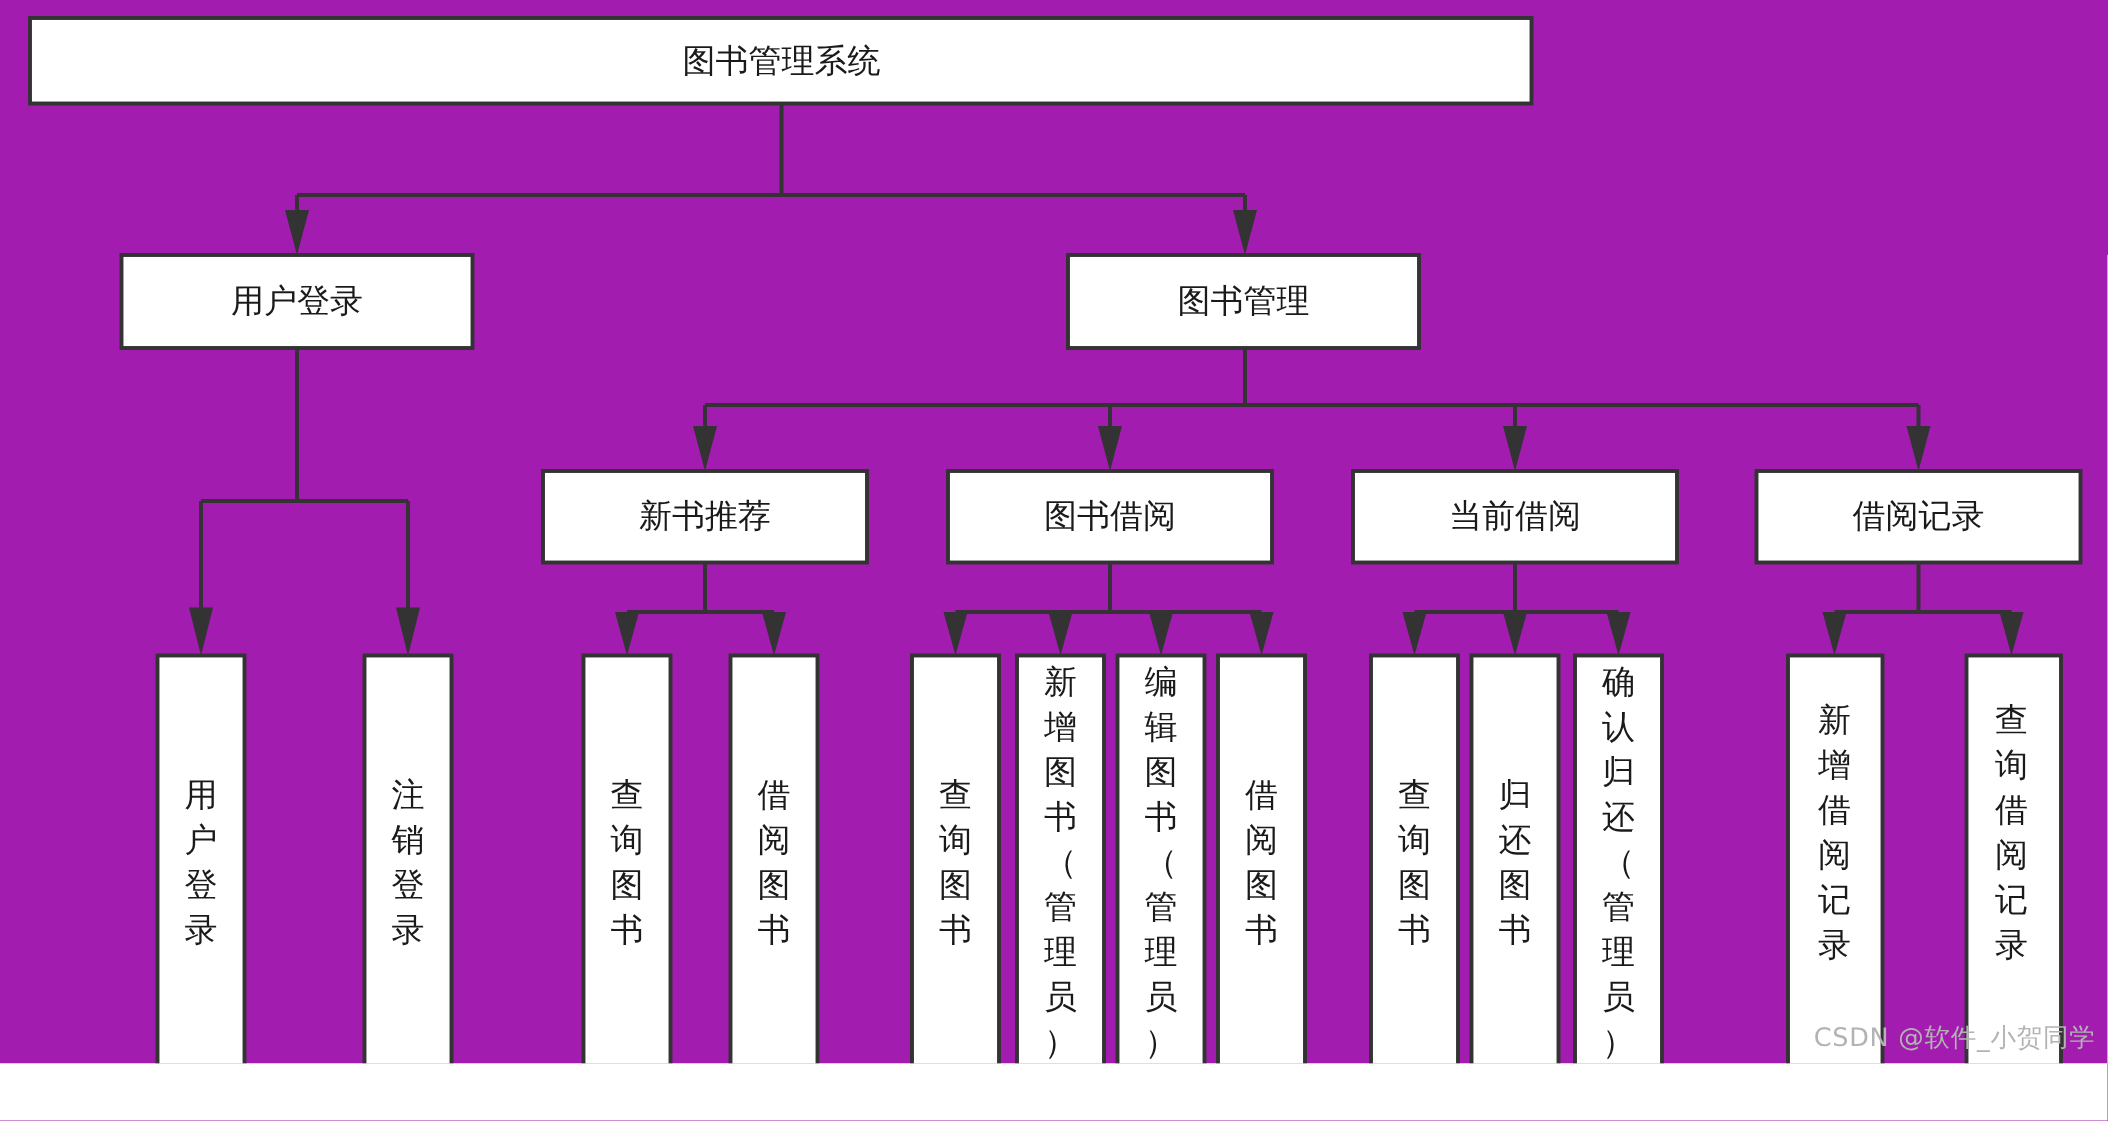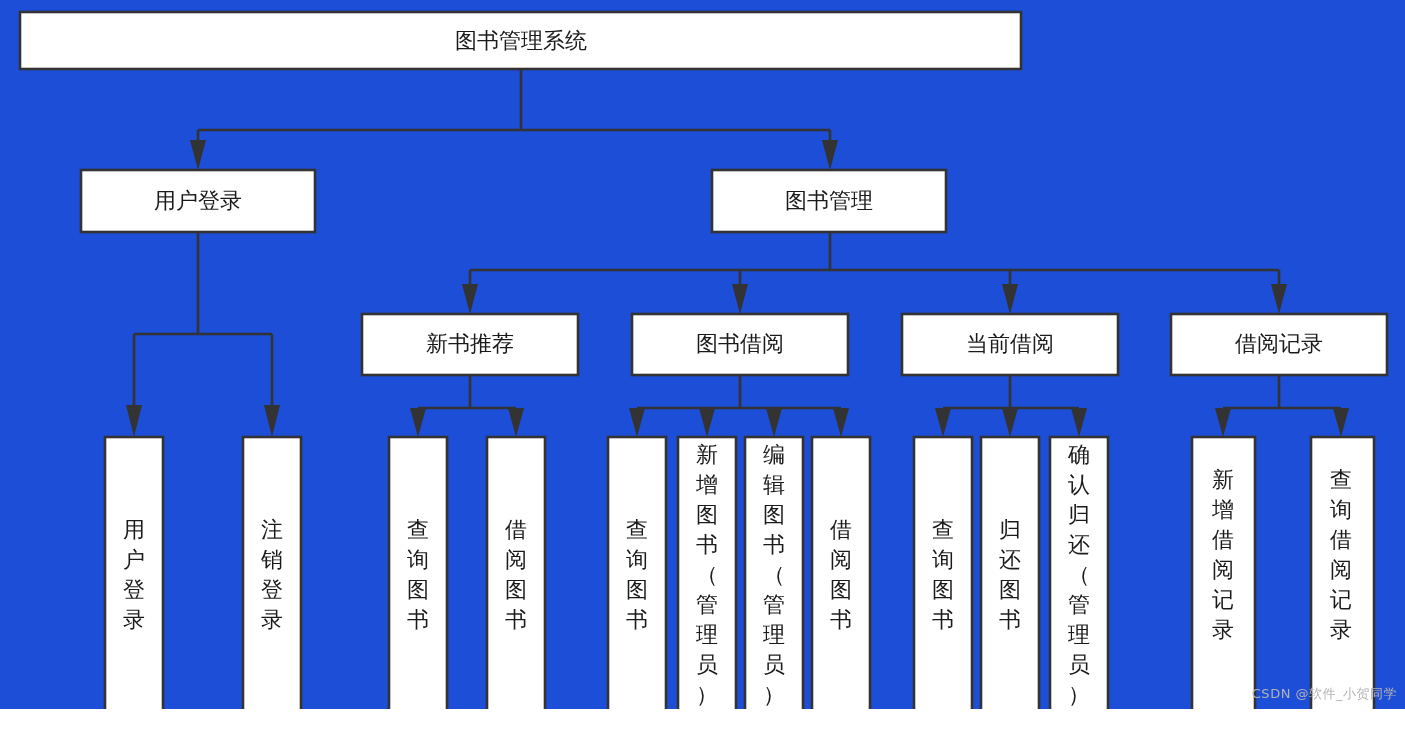--- a/index.html
+++ b/index.html
@@ -7,21 +7,21 @@
     padding: 0;
     background: #ffffff;
   }
   body {
     font-family: "DejaVu Sans", "Liberation Sans", sans-serif;
   }
   #diagram-root {
     position: relative;
     width: 1405px;
     height: 709px;
-    background: #1d4ed8;
+    background: #a21caf;
     overflow: hidden;
   }
   svg.flow {
     position: absolute;
     left: 0;
     top: 0;
     width: 1405px;
     height: 747px;
   }
   .node-rect {
@@ -45,21 +45,21 @@
   .edge-line {
     stroke: #333333;
     stroke-width: 2.6;
     fill: none;
   }
   .watermark {
     position: absolute;
     right: 8px;
     bottom: 6px;
     font-family: "DejaVu Sans", "Liberation Sans", sans-serif;
-    font-size: 13px;
+    font-size: 17px;
     color: #b3b3b3;
     white-space: nowrap;
     letter-spacing: 0.5px;
   }
 </style>
 </head>
 <body>
 
 <div id="diagram-root">
 

